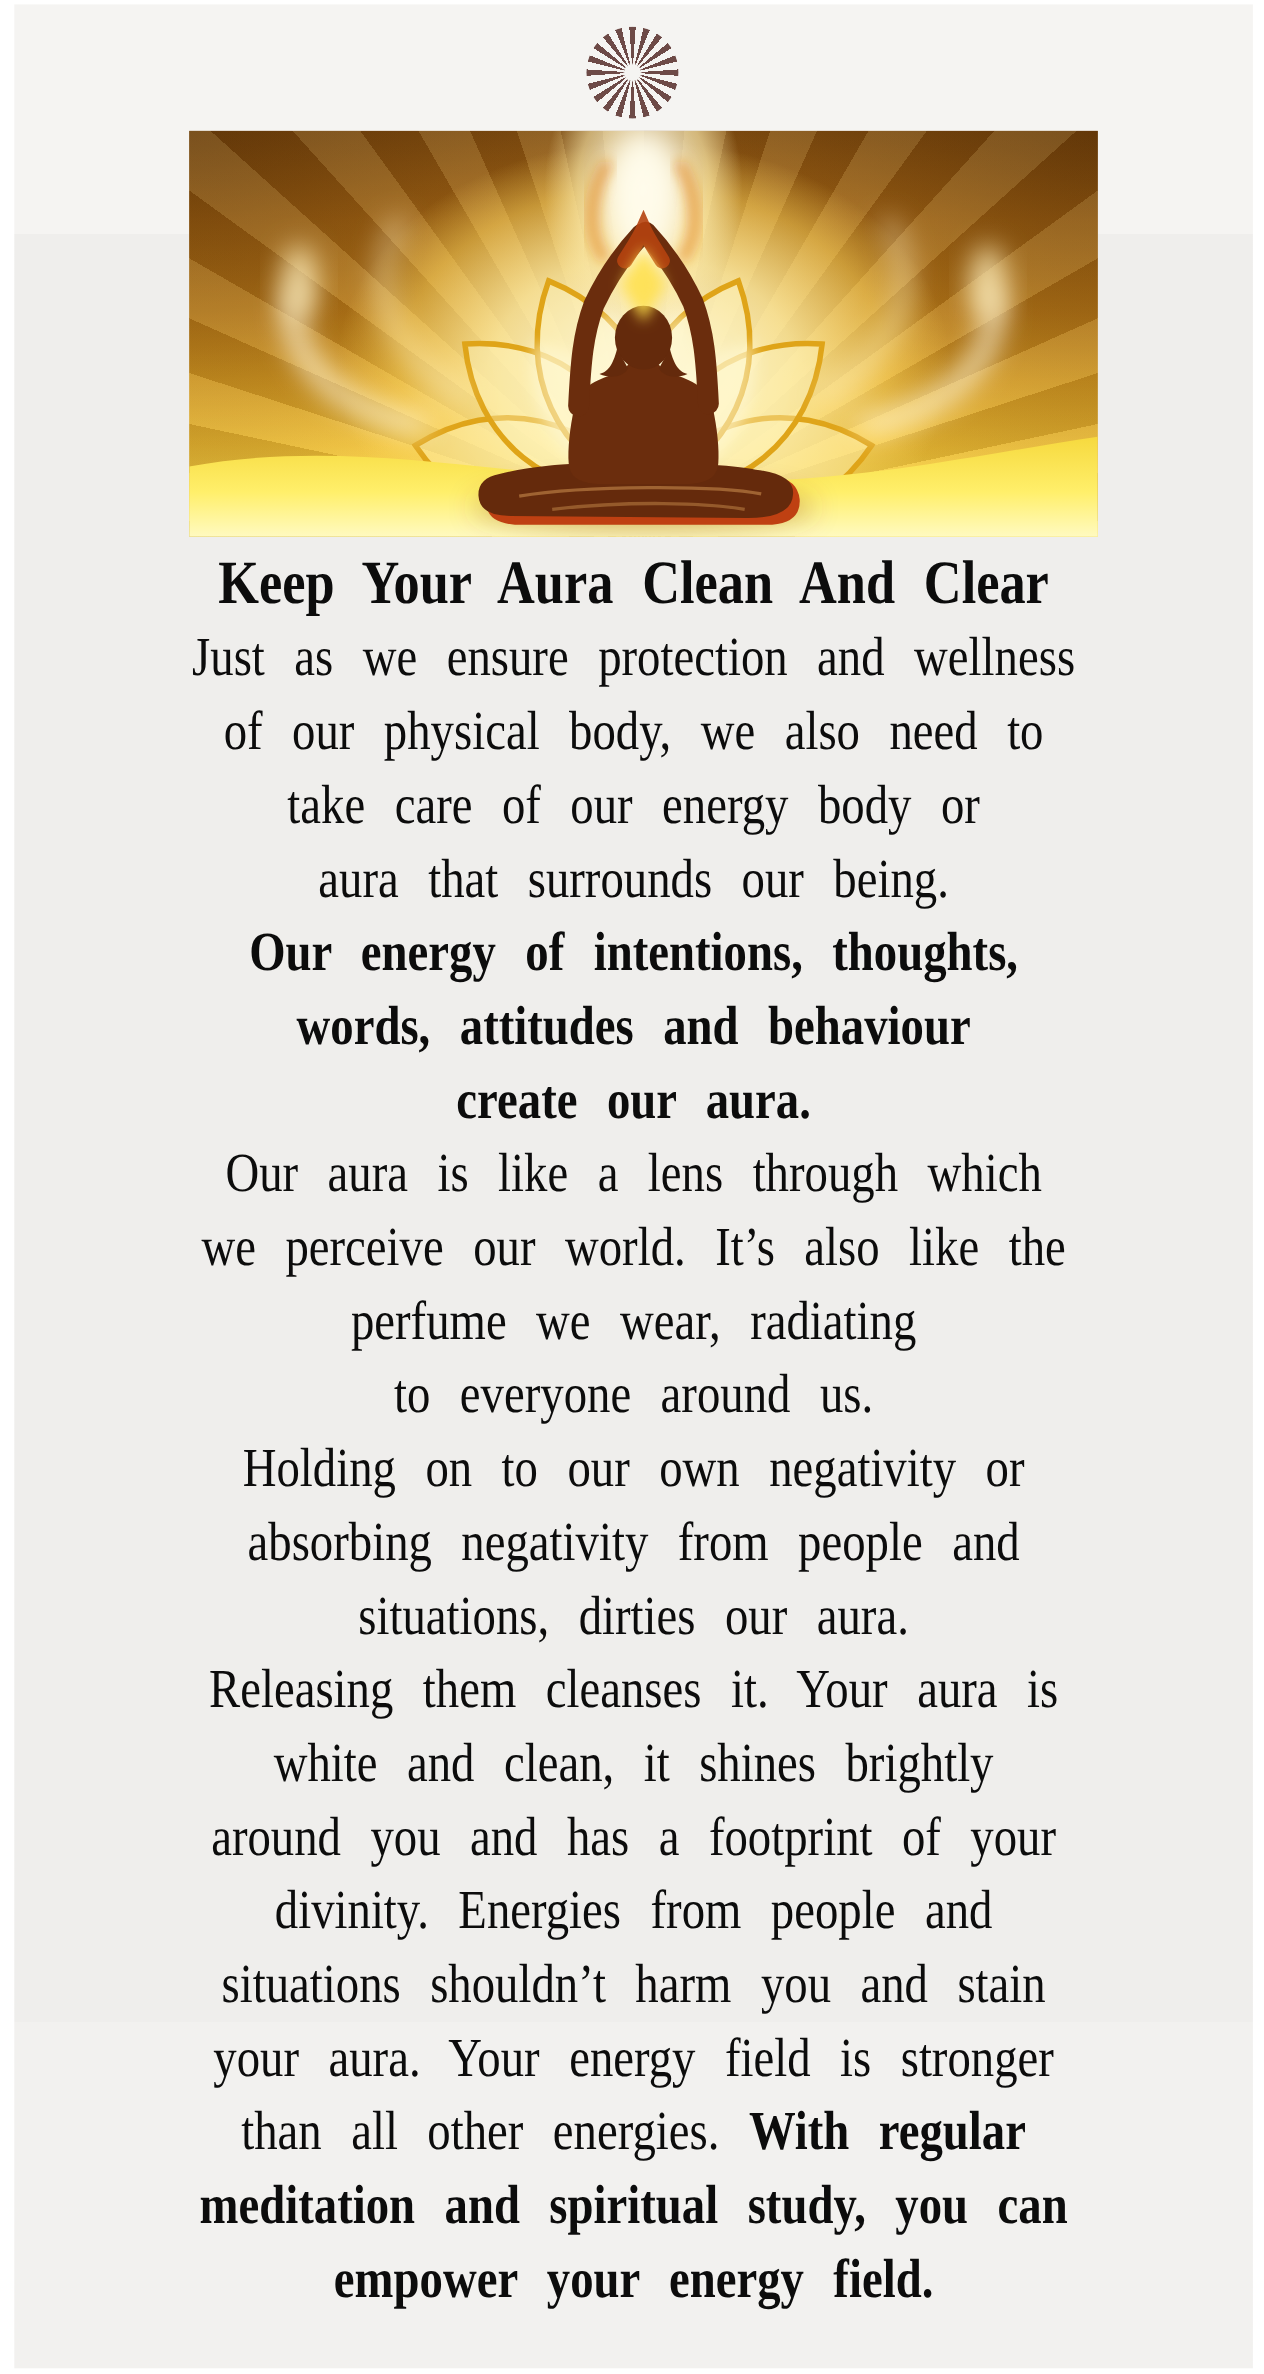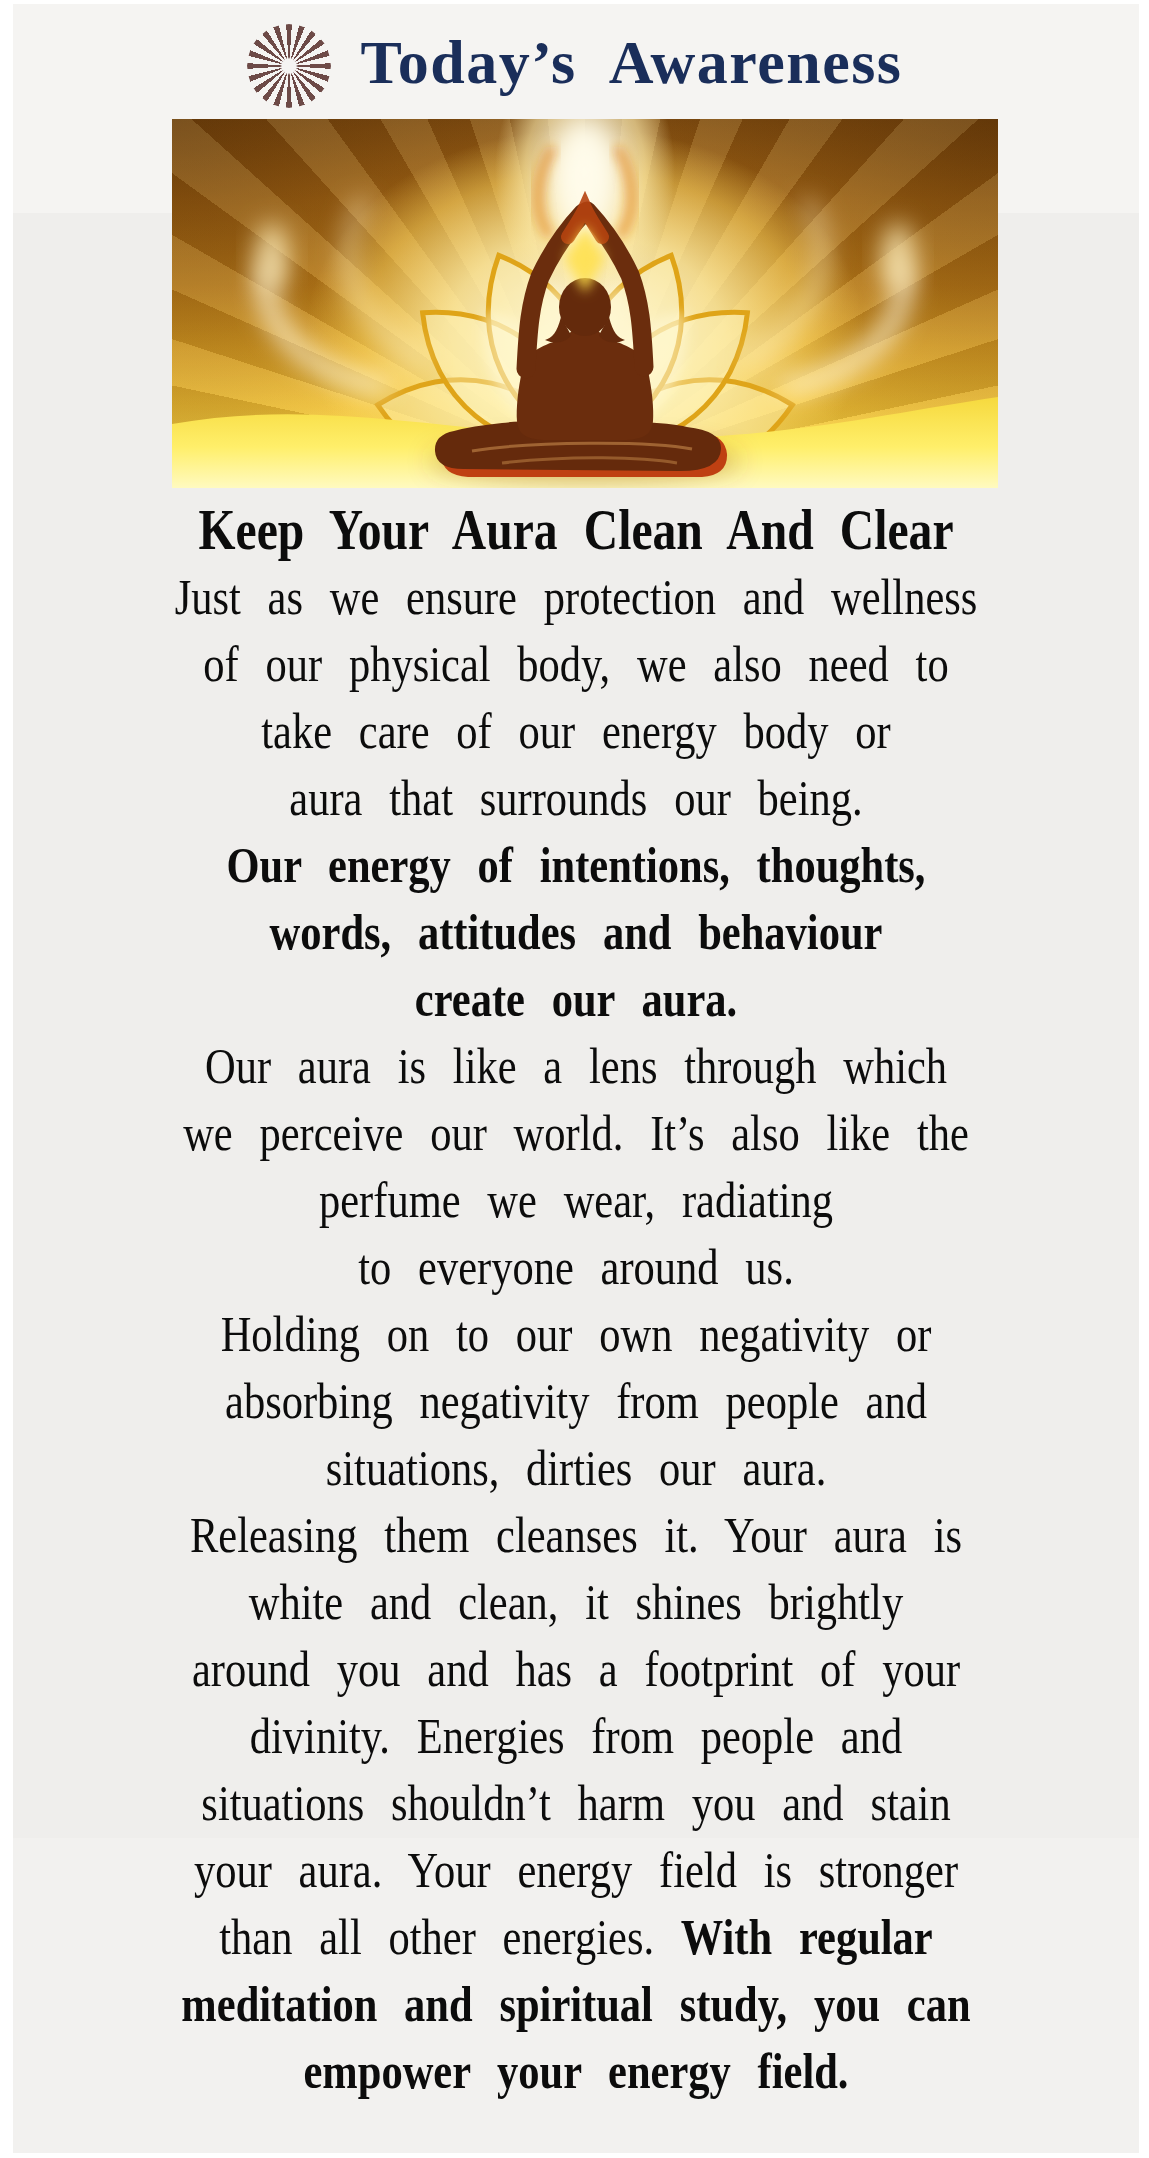--- a/index.html
+++ b/index.html
@@ -59,21 +59,20 @@
 </head>
 <body>
 
 <div class="page" style="--title-color: #1a2e5a; --icon-color: #6d4a47; --text-color: #0c0c0c; --band-top: #f5f4f2; --band-mid: #efeeec; --band-bot: #f2f1ef;">
   <div class="panel"></div>
 
   <div class="header">
     <div class="star-icon">
       <div class="star-dot"></div>
     </div>
-    <h1 class="page-title">Today’s Awareness</h1>
   </div>
 
   <div class="hero">
     <svg viewBox="0 0 826 369">
       <defs>
         <linearGradient id="hillGrad" x1="0" y1="0" x2="0" y2="1">
           <stop offset="0" stop-color="#f6d93e"></stop>
           <stop offset="0.55" stop-color="#ffef6a"></stop>
           <stop offset="1" stop-color="#fffac0"></stop>
         </linearGradient>

